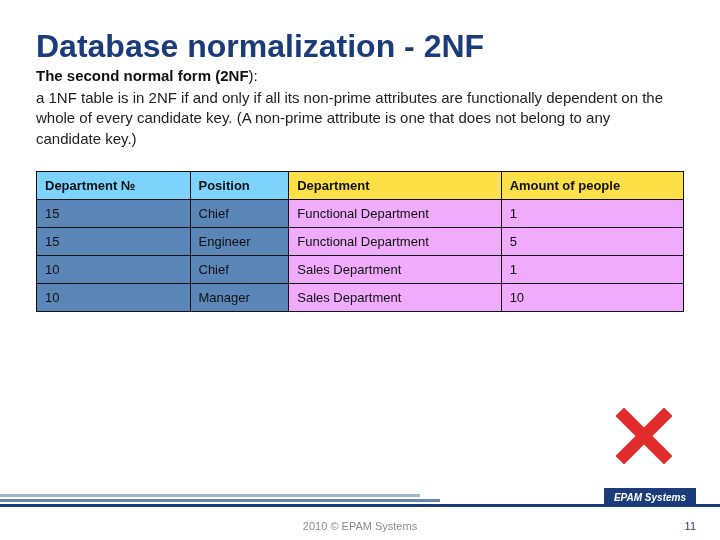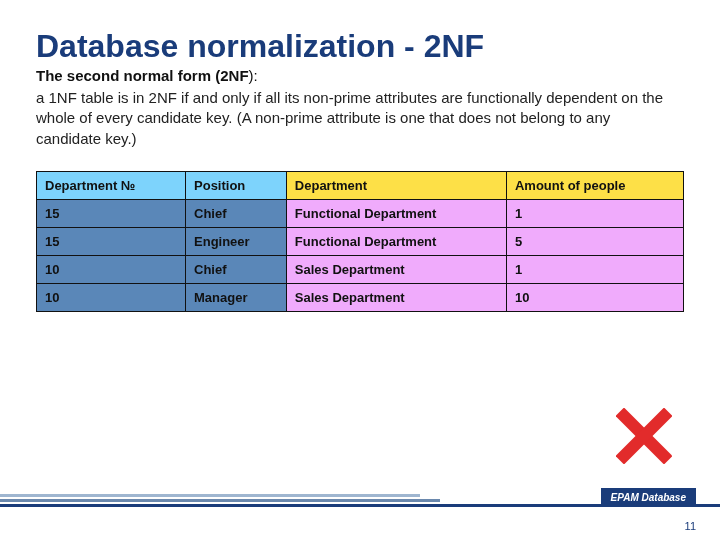--- a/index.html
+++ b/index.html
@@ -45,21 +45,21 @@
     vertical-align: top;
   }
   th {
     font-weight: bold;
     color: #111;
   }
   .col-blue { background: #5a87b8; }
   .col-light { background: #f0abfc; }
   th.col-blue { background: #7dd3fc; }
   th.col-light { background: #fde047; }
-  tbody td { font-weight: bold; color: #111; }
+  tbody td { font-weight: normal; color: #111; }
 
   .cross {
     position: absolute;
     right: 48px;
     top: 408px;
   }
 
   .footer {
     position: absolute;
     left: 0; right: 0; bottom: 0;
@@ -165,15 +165,16 @@
     <line x1="48" y1="8" x2="8" y2="48" stroke="#e22b2b" stroke-width="12" stroke-linecap="square"></line>
   </svg>
 </div>
 
 <div class="footer">
   <div class="footer-lines">
     <div class="footer-line1"></div>
     <div class="footer-line2"></div>
     <div class="footer-line3"></div>
   </div>
-  <div class="epam-badge">EPAM Database</div>
+  <div class="epam-badge">EPAM Systems</div>
+  <div class="copyright">2010 © EPAM Systems</div>
   <div class="pagenum">11</div>
 </div>
 
 </body></html>

